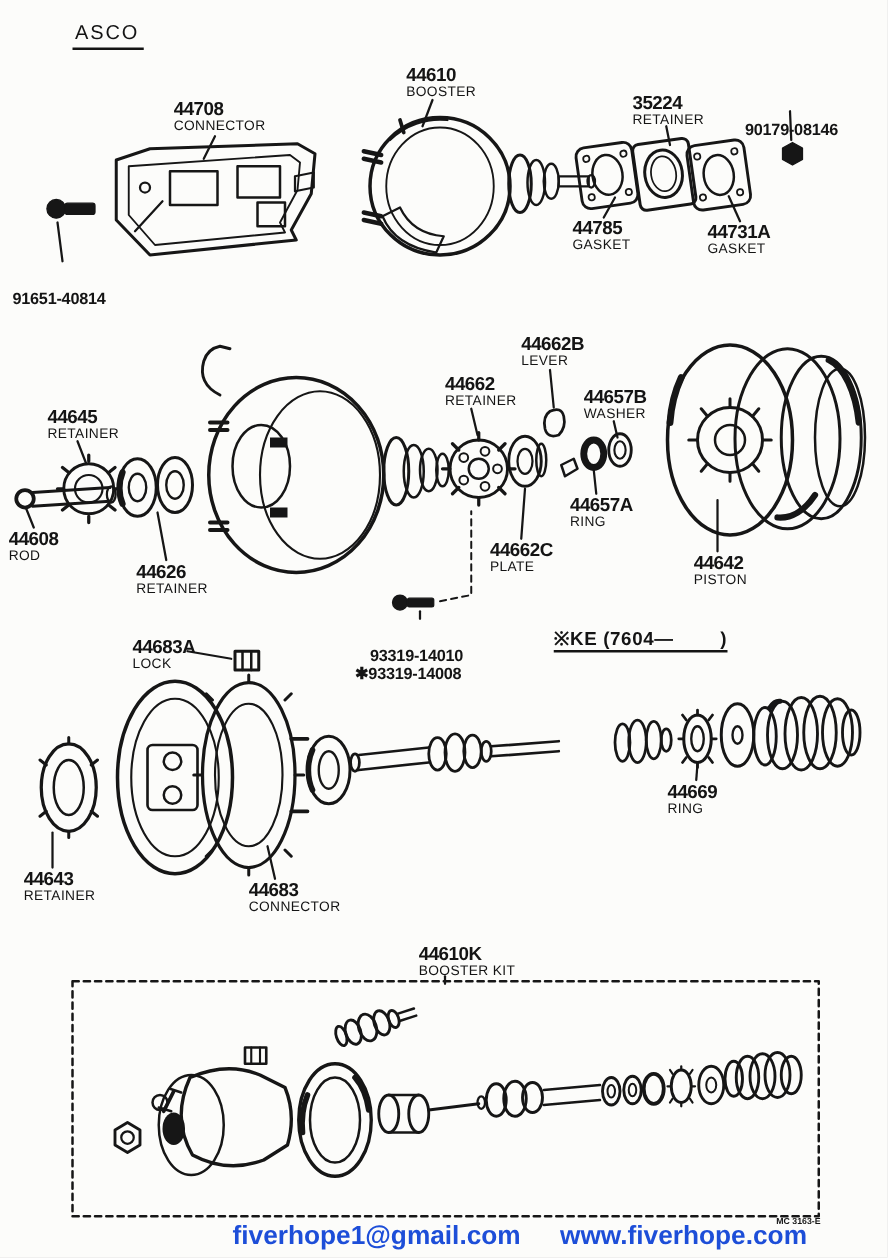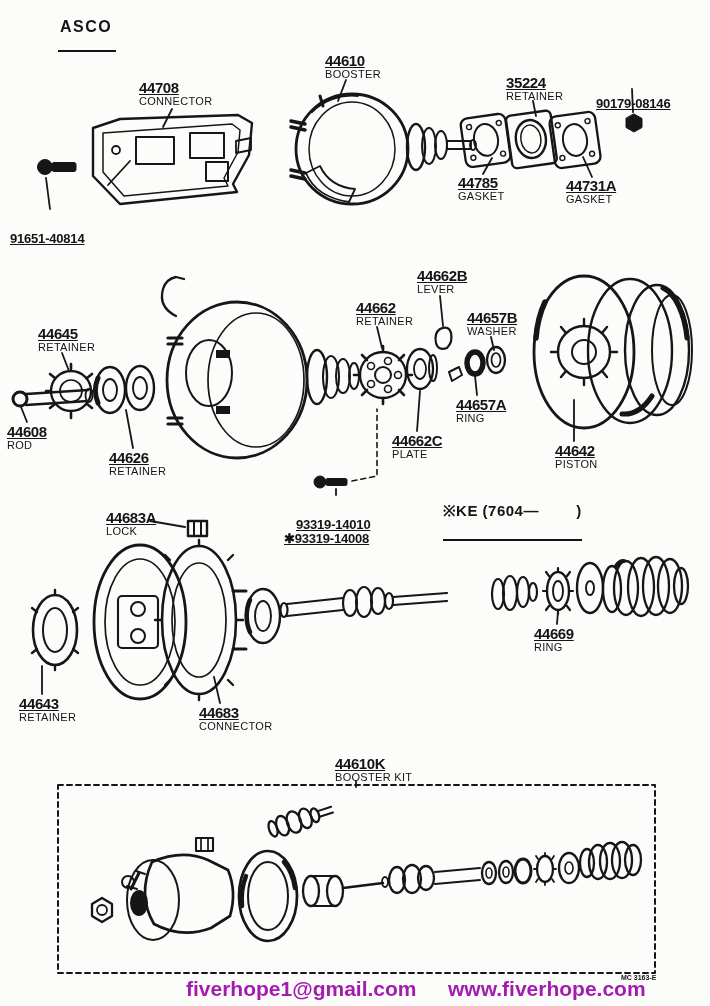--- a/index.html
+++ b/index.html
@@ -1,28 +1,28 @@
 <!DOCTYPE html>
 <html><head>
 <meta charset="utf-8">
 <style>
   html,body{margin:0;padding:0;background:#e8e8e6;}
   .stage{position:relative;width:710px;height:1006px;background:#fcfcfa;overflow:hidden;
          font-family:"Liberation Sans",sans-serif;color:#141414;}
   svg{position:absolute;left:0;top:0;}
   .lbl{position:absolute;display:flex;flex-direction:column;line-height:1.05;white-space:nowrap;}
-  .num{font-size:15px;font-weight:bold;letter-spacing:-0.4px;text-decoration:underline;}
+  .num{font-size:15px;font-weight:bold;letter-spacing:-0.4px;}
   .num.sm{font-size:13px;letter-spacing:-0.2px;margin-top:22px;}
   .nm{font-size:11px;font-weight:normal;letter-spacing:0.3px;}
-  .brand{position:absolute;left:58px;top:18px;font-size:16px;font-weight:bold;letter-spacing:1.5px;
-         border-bottom:2px solid #141414;padding:0 4px 14px 2px;}
+  .brand{position:absolute;left:58px;top:18px;font-size:16px;font-weight:normal;letter-spacing:1.5px;
+         border-bottom:2px solid #141414;padding:0 4px 2px 2px;}
   .ke-note{position:absolute;left:443px;top:500px;font-size:15px;font-weight:bold;white-space:pre;
-           border-bottom:2px solid #141414;padding-bottom:19px;letter-spacing:0.5px;}
+           border-bottom:2px solid #141414;padding-bottom:0;letter-spacing:0.5px;}
   .doc-code{position:absolute;left:621px;top:974px;font-size:7px;font-weight:bold;letter-spacing:0;}
-  .footer-link{position:absolute;top:977px;font-size:21px;font-weight:bold;color:#a21caf;text-decoration:none;}
+  .footer-link{position:absolute;top:977px;font-size:21px;font-weight:bold;color:#1d4ed8;text-decoration:none;}
   .footer-email{left:186px;}
   .footer-site{left:448px;}
 </style>
 </head>
 <body>
 
 <div class="stage">
 
 <svg width="710" height="1006" viewBox="0 0 710 1006" fill="none" stroke="#161616" stroke-linecap="round" stroke-linejoin="round">
 

